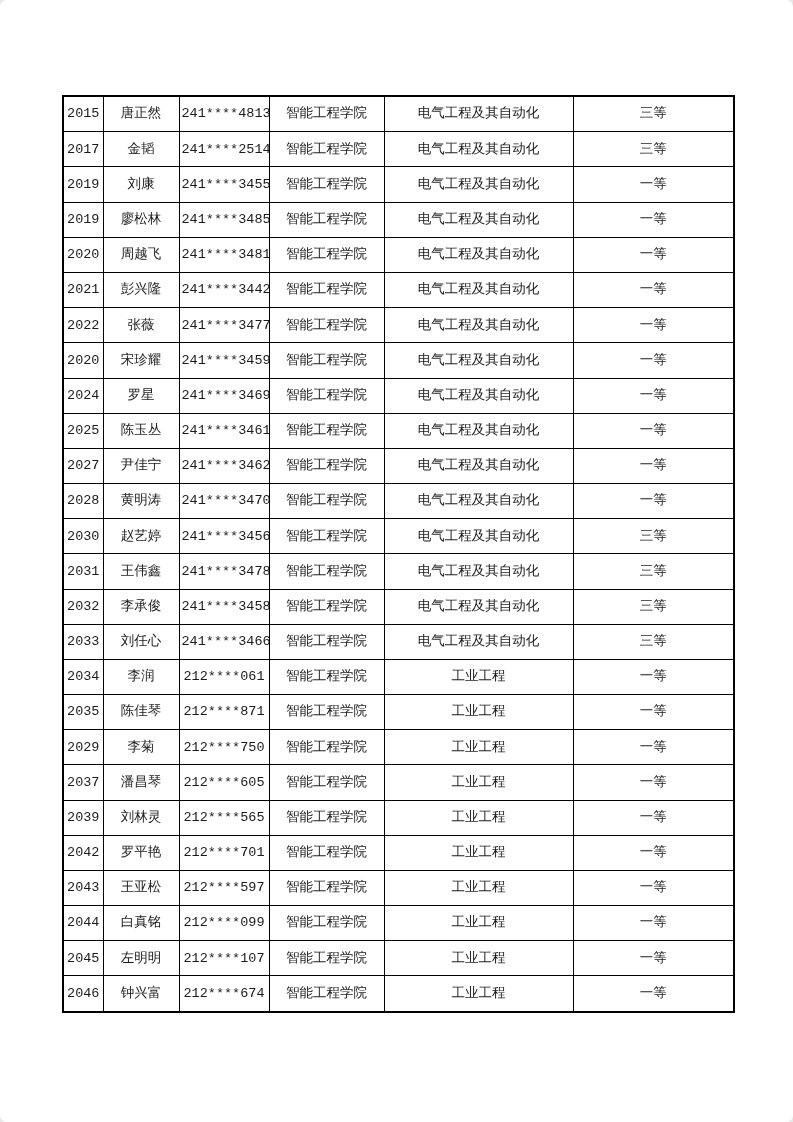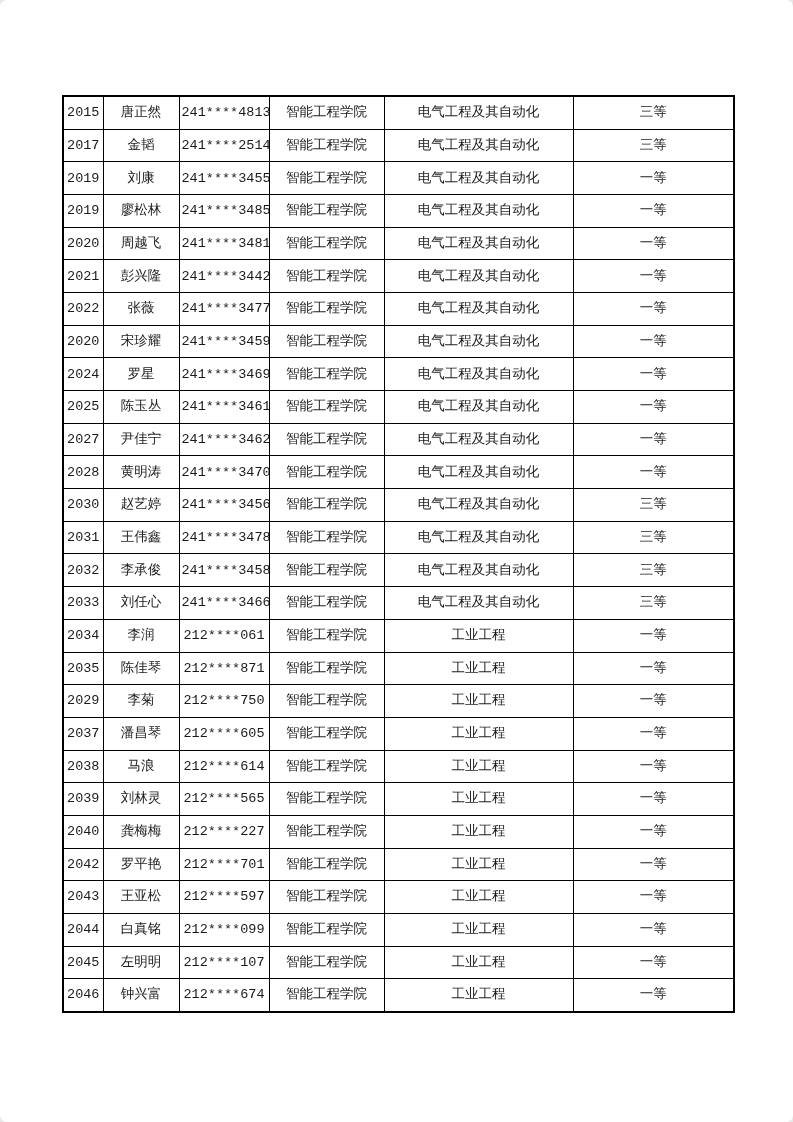--- a/index.html
+++ b/index.html
@@ -236,46 +236,30 @@
 
   <tr>
     <td>2037</td>
     <td>潘昌琴</td>
     <td>212****605</td>
     <td>智能工程学院</td>
     <td>工业工程</td>
     <td>一等</td>
   </tr>
 
-  <tr>
-    <td>2038</td>
-    <td>马浪</td>
-    <td>212****614</td>
-    <td>智能工程学院</td>
-    <td>工业工程</td>
-    <td>一等</td>
-  </tr>
 
   <tr>
     <td>2039</td>
     <td>刘林灵</td>
     <td>212****565</td>
     <td>智能工程学院</td>
     <td>工业工程</td>
     <td>一等</td>
   </tr>
 
-  <tr>
-    <td>2040</td>
-    <td>龚梅梅</td>
-    <td>212****227</td>
-    <td>智能工程学院</td>
-    <td>工业工程</td>
-    <td>一等</td>
-  </tr>
 
 
   <tr>
     <td>2042</td>
     <td>罗平艳</td>
     <td>212****701</td>
     <td>智能工程学院</td>
     <td>工业工程</td>
     <td>一等</td>
   </tr>

